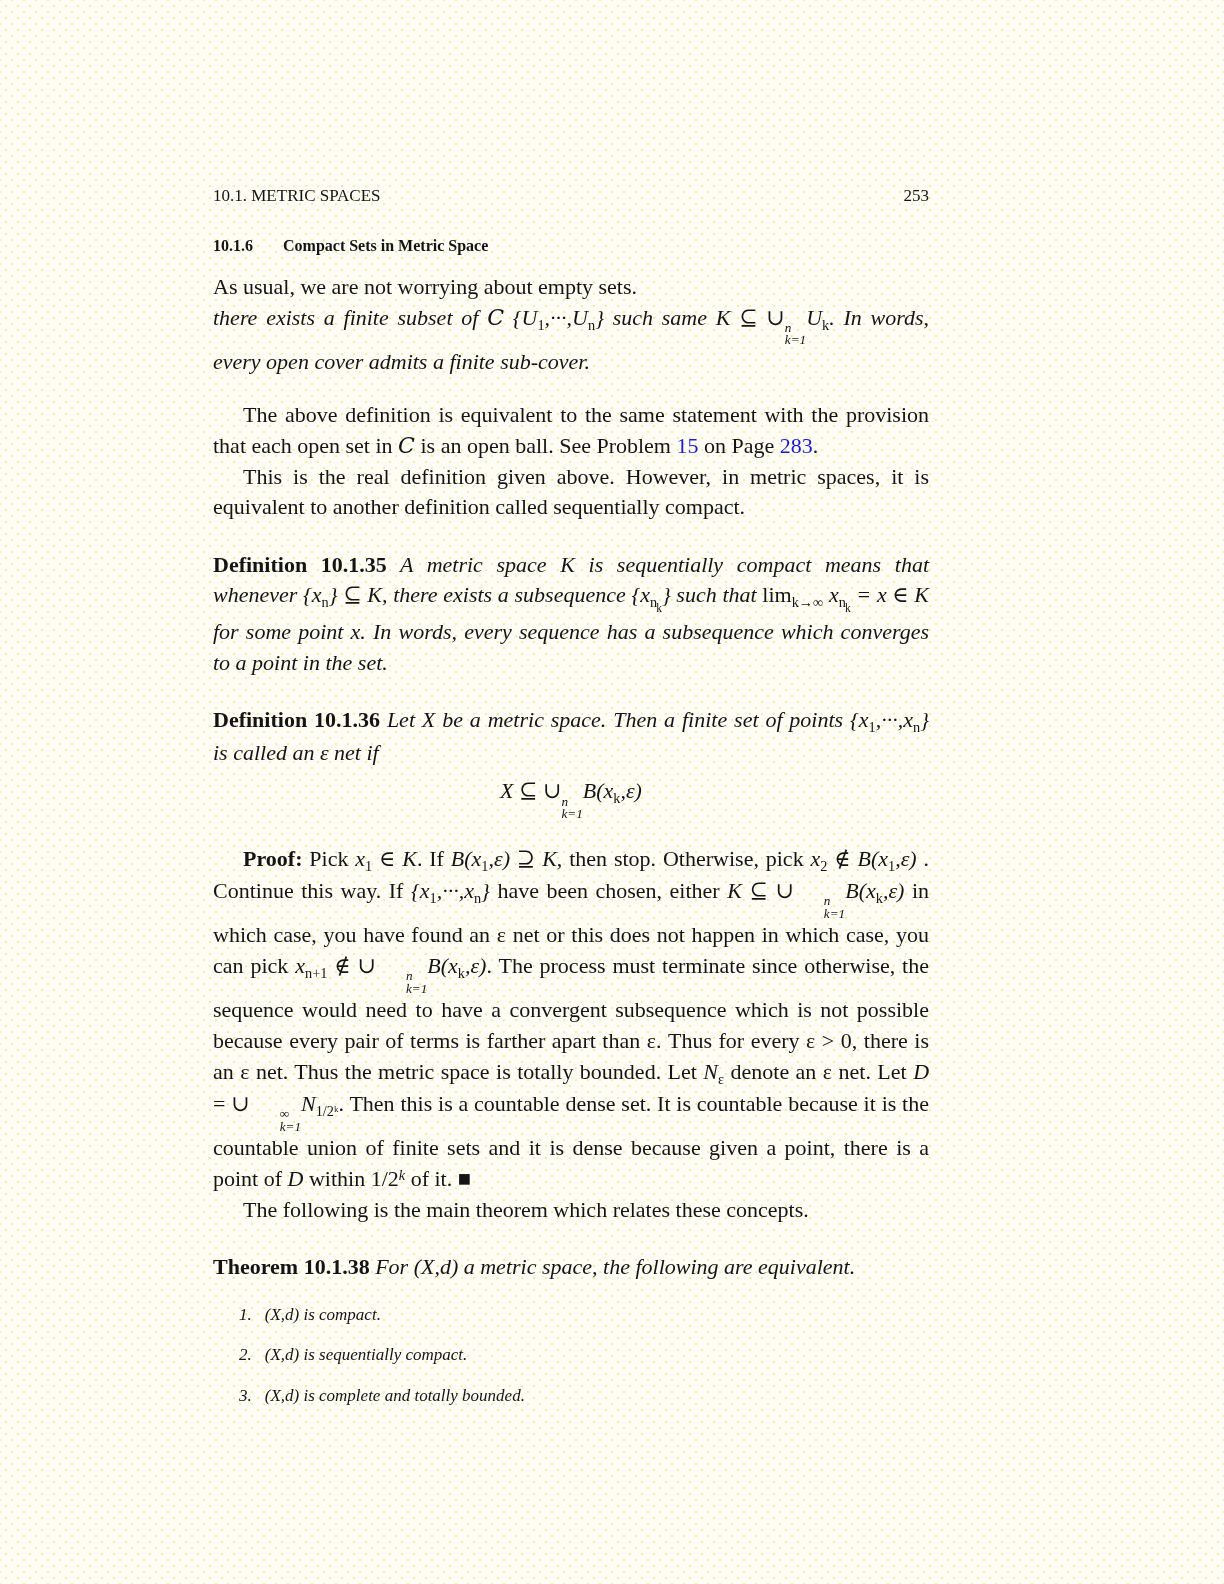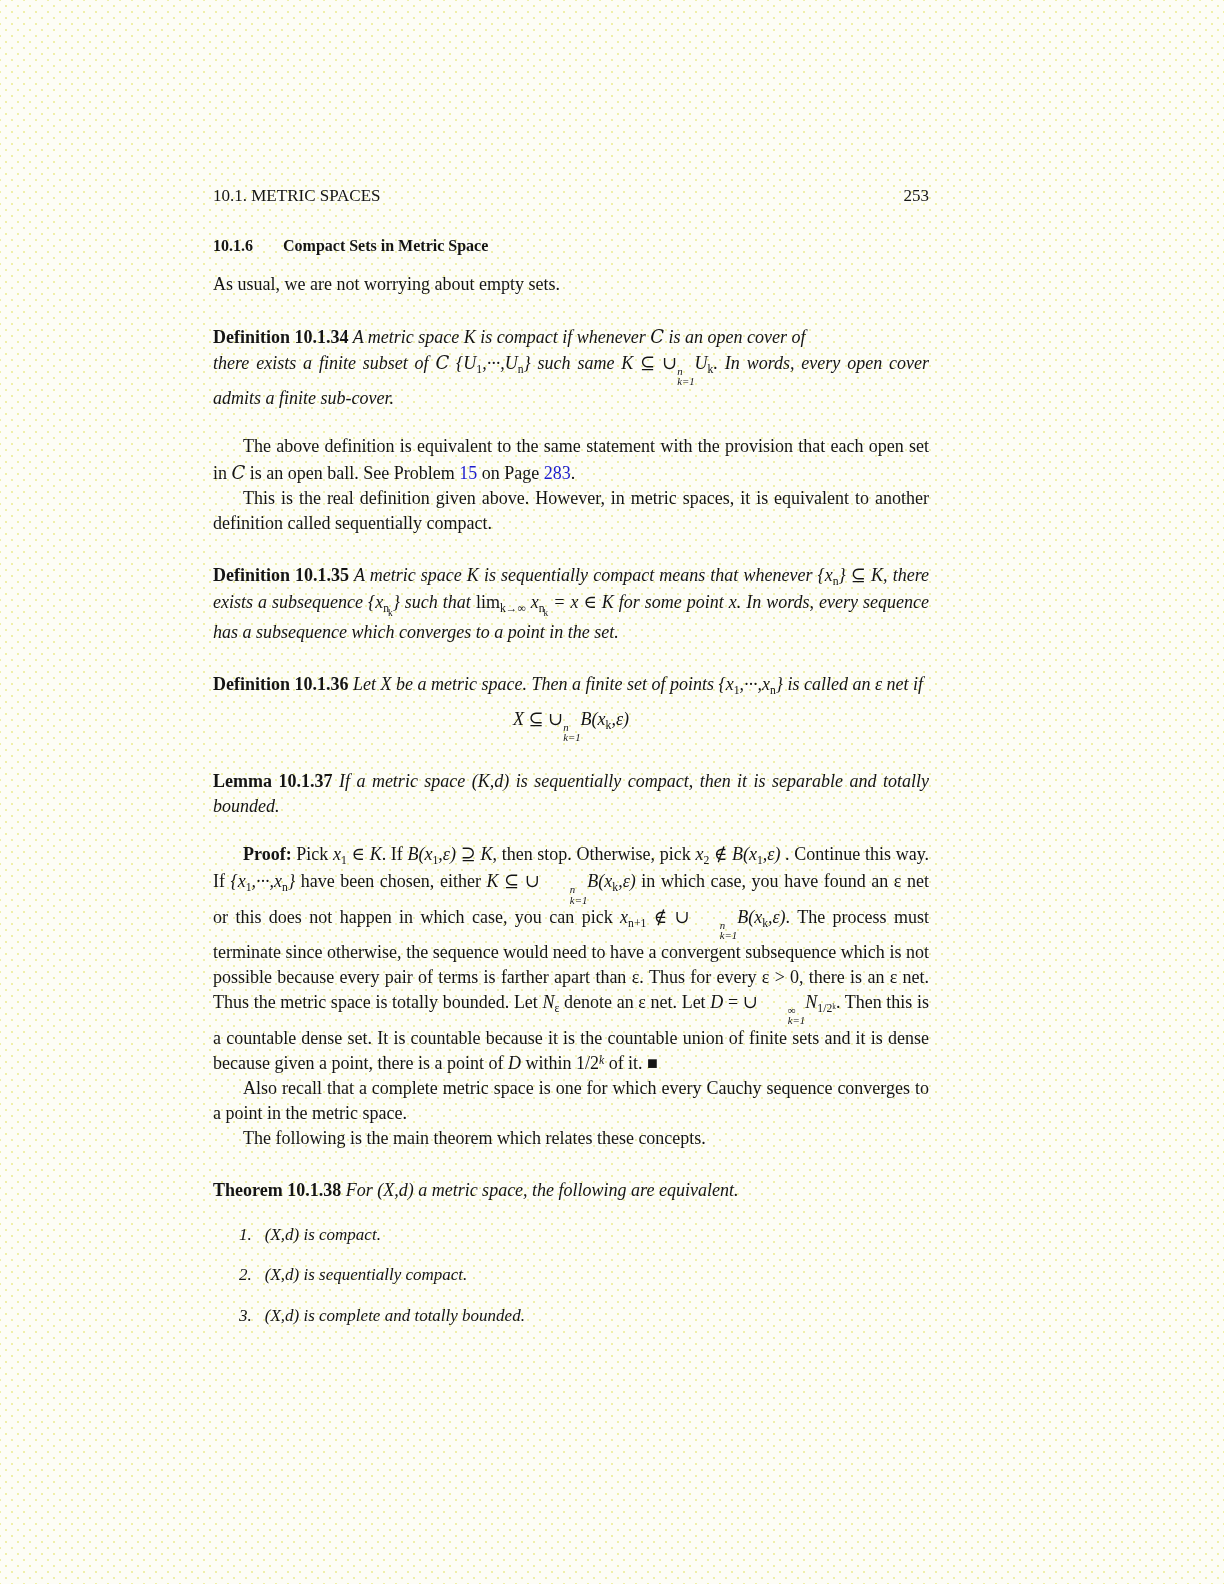--- a/index.html
+++ b/index.html
@@ -13,21 +13,21 @@
     background-size:12px 12px,12px 12px;
     background-position:0 0,6px 6px;
     font-family:"Liberation Serif","DejaVu Serif",serif;
     color:#141414;
     overflow:hidden;
   }
   .content{position:absolute;left:213px;top:186px;width:716px;}
   .running-head{display:flex;justify-content:space-between;font-size:17px;}
   .section-heading{margin-top:31px;font-size:16px;font-weight:bold;}
   .section-heading .num{margin-right:30px;}
-  p,.block{font-size:18px;line-height:1.39;text-align:justify;margin:0;}
+  p,.block{font-size:22px;line-height:1.39;text-align:justify;margin:0;}
   .mt-sm{margin-top:17px;}
   .mt-md{margin-top:23px;}
   .mt-lg{margin-top:27px;}
   .indent{text-indent:30px;}
   .eq{text-align:center;margin:14px 0 14px 0;}
   .bold{font-weight:bold;}
   .italic{font-style:italic;}
   .cal{font-style:italic;font-family:"DejaVu Serif",serif;}
   .sub{font-size:0.65em;vertical-align:-0.33em;font-style:inherit;}
   .sup{font-size:0.65em;vertical-align:0.45em;}
@@ -50,21 +50,20 @@
       <span>10.1. METRIC SPACES</span>
       <span>253</span>
     </div>
 
     <div class="section-heading">
       <span class="num">10.1.6</span><span>Compact Sets in Metric Space</span>
     </div>
 
     <p class="mt-sm"><span>As usual, we are not worrying about empty sets.</span></p>
 
-    <p class="mt-lg"><span class="bold">Definition 10.1.34</span><span class="italic">  A metric space K is compact if whenever </span><span class="cal">C</span><span class="italic"> is an open cover of</span></p>
 
 
     <p><span class="italic">there exists a finite subset of </span><span class="cal">C</span><span class="italic"> {U</span><span class="sub">1</span><span class="italic">,···,U</span><span class="italic sub">n</span><span class="italic">} such same K ⊆ ∪</span><span class="ss">
           <span class="ss-t">n</span>
           <span class="ss-b">k=1</span>
         </span><span class="italic">U</span><span class="italic sub">k</span><span class="italic">. In words, every open cover admits a finite sub-cover.</span></p>
 
     <p class="mt-md indent"><span>The above definition is equivalent to the same statement with the provision that each open set in </span><span class="cal">C</span><span> is an open ball. See Problem </span><span class="link">15</span><span> on Page </span><span class="link">283</span><span>.</span></p>
 
     <p class="indent"><span>This is the real definition given above.  However, in metric spaces, it is equivalent to another definition called sequentially compact.</span></p>
@@ -72,34 +71,32 @@
     <p class="mt-lg"><span class="bold">Definition 10.1.35</span><span class="italic">  A metric space K is sequentially compact means that whenever {x</span><span class="italic sub">n</span><span class="italic">} ⊆ K, there exists a subsequence {x</span><span class="italic sub">n</span><span class="sub2">k</span><span class="italic">} such that </span><span>lim</span><span class="sub">k→∞</span><span class="italic"> x</span><span class="italic sub">n</span><span class="sub2">k</span><span class="italic"> = x ∈ K for some point x. In words, every sequence has a subsequence which converges to a point in the set.</span></p>
 
     <p class="mt-lg"><span class="bold">Definition 10.1.36</span><span class="italic">  Let X be a metric space. Then a finite set of points {x</span><span class="sub">1</span><span class="italic">,···,x</span><span class="italic sub">n</span><span class="italic">} is called an ε net if</span></p>
 
     <p class="eq" style="margin-top:8px;margin-bottom:10px;"><span class="italic">X ⊆ ∪</span><span class="ss">
           <span class="ss-t">n</span>
           <span class="ss-b">k=1</span>
         </span><span class="italic">B(x</span><span class="italic sub">k</span><span class="italic">,ε)</span></p>
 
 
-    <p class="mt-lg"><span class="bold">Lemma 10.1.37</span><span class="italic">  If a metric space (K,d) is sequentially compact, then it is separable and totally bounded.</span></p>
 
     <p class="mt-md indent"><span class="bold">Proof:</span><span> Pick </span><span class="italic">x</span><span class="sub">1</span><span> ∈ </span><span class="italic">K</span><span>. If </span><span class="italic">B(x</span><span class="sub">1</span><span class="italic">,ε)</span><span> ⊇ </span><span class="italic">K</span><span>, then stop. Otherwise, pick </span><span class="italic">x</span><span class="sub">2</span><span> ∉ </span><span class="italic">B(x</span><span class="sub">1</span><span class="italic">,ε)</span><span> . Continue this way. If </span><span class="italic">{x</span><span class="sub">1</span><span class="italic">,···,x</span><span class="italic sub">n</span><span class="italic">}</span><span> have been chosen, either </span><span class="italic">K</span><span> ⊆ </span><span class="italic">∪</span><span class="ss">
           <span class="ss-t">n</span>
           <span class="ss-b">k=1</span>
         </span><span class="italic">B(x</span><span class="italic sub">k</span><span class="italic">,ε)</span><span> in which case, you have found an ε net or this does not happen in which case, you can pick </span><span class="italic">x</span><span class="italic sub">n+1</span><span> ∉ </span><span class="italic">∪</span><span class="ss">
           <span class="ss-t">n</span>
           <span class="ss-b">k=1</span>
         </span><span class="italic">B(x</span><span class="italic sub">k</span><span class="italic">,ε)</span><span>. The process must terminate since otherwise, the sequence would need to have a convergent subsequence which is not possible because every pair of terms is farther apart than ε. Thus for every ε &gt; 0, there is an ε net. Thus the metric space is totally bounded. Let </span><span class="italic">N</span><span class="sub">ε</span><span> denote an ε net. Let </span><span class="italic">D</span><span> = </span><span class="italic">∪</span><span class="ss">
           <span class="ss-t">∞</span>
           <span class="ss-b">k=1</span>
         </span><span class="italic">N</span><span class="sub">1/2ᵏ</span><span>. Then this is a countable dense set. It is countable because it is the countable union of finite sets and it is dense because given a point, there is a point of </span><span class="italic">D</span><span> within 1/2</span><span class="italic sup">k</span><span> of it. ■</span></p>
 
-    <p class="indent"><span>Also recall that a complete metric space is one for which every Cauchy sequence converges to a point in the metric space.</span></p>
 
     <p class="indent"><span>The following is the main theorem which relates these concepts.</span></p>
 
     <p class="mt-lg"><span class="bold">Theorem 10.1.38</span><span class="italic">  For (X,d) a metric space, the following are equivalent.</span></p>
 
     <div class="thm-list">
       <div class="thm-item">
         <span class="no">1.</span>
         <span><span class="italic">(X,d) is compact.</span></span>
       </div>

